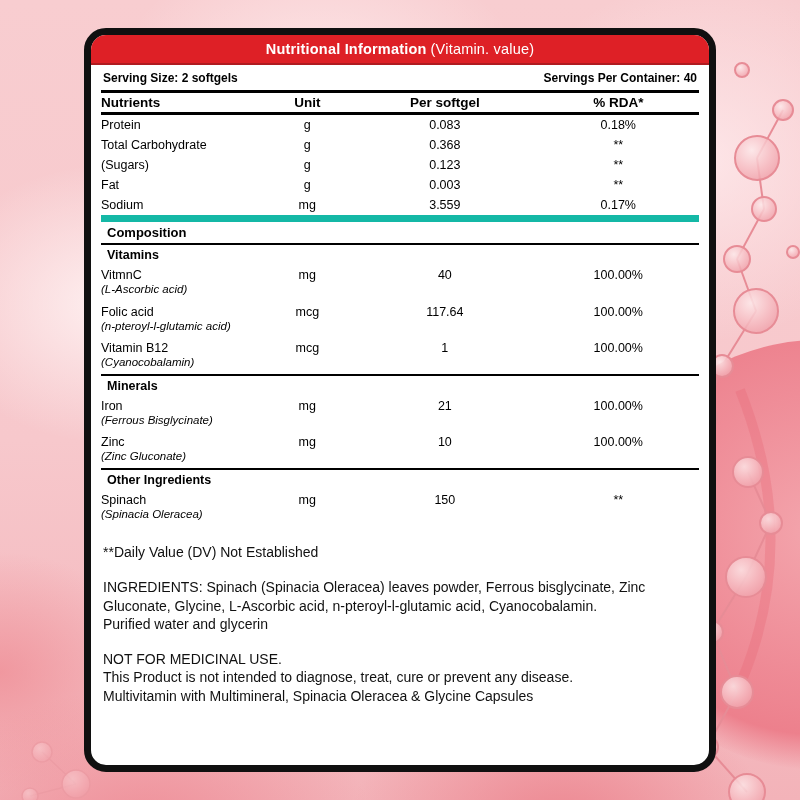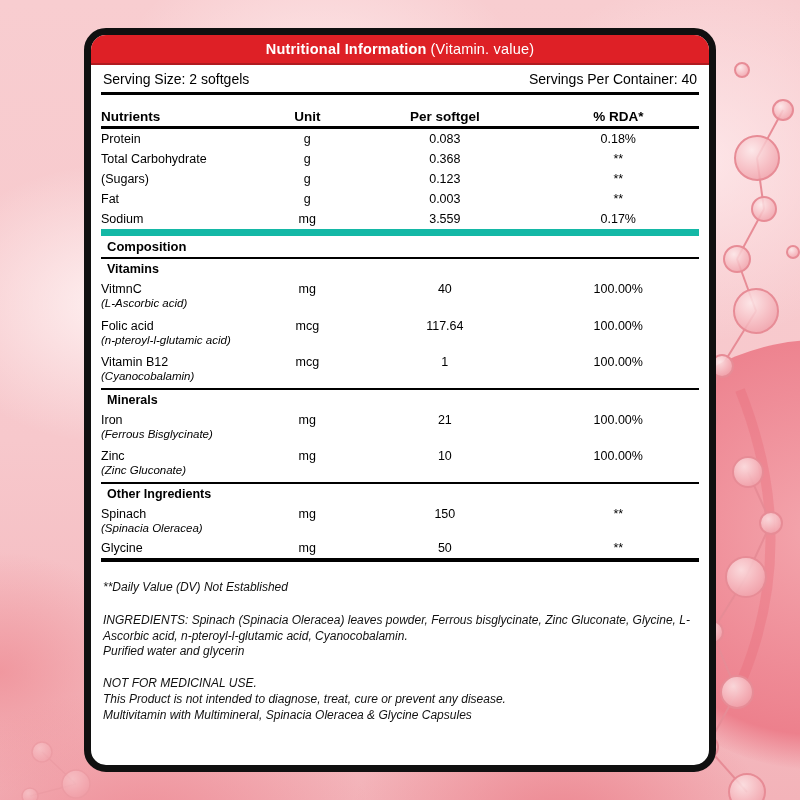--- a/index.html
+++ b/index.html
@@ -31,44 +31,44 @@
   .red-bar{
     height:28px;display:flex;align-items:center;justify-content:center;
     color:#ffffff;font-size:14.5px;letter-spacing:.2px;
     border-bottom:2px solid #b01b20;
   }
   .red-bar .t-bold{font-weight:bold;}
   .red-bar .t-reg{font-weight:normal;margin-left:4px;}
   .inner{padding:0 10px;}
   .serving-row{
     display:flex;justify-content:space-between;align-items:center;
-    font-weight:normal;font-size:14px;padding:6px 2px 5px 2px;
+    font-weight:bold;font-size:12px;padding:6px 2px 5px 2px;
     border-bottom:3px solid #000;
   }
-  table.facts{width:100%;border-collapse:collapse;table-layout:fixed;margin-top:12px;}
+  table.facts{width:100%;border-collapse:collapse;table-layout:fixed;}
   table.facts th, table.facts td{padding:2px 0;vertical-align:top;}
   th.c-name, td.c-name{text-align:left;padding-left:6px;}
   .c-unit,.c-per,.c-rda{text-align:center;}
   thead th{font-weight:bold;font-size:13.5px;padding:4px 0 4px 0;border-bottom:3px solid #000;}
   tbody td{font-size:12.5px;line-height:15px;}
   tr.nrow td{padding-top:2.5px;padding-bottom:2.5px;}
   td.indent{padding-left:30px;}
   tr.composition td{
     font-weight:bold;font-size:13px;border-top:7px solid #14b8a6;border-bottom:2px solid #000;
     padding:3px 0 3px 6px;
   }
   tr.sec-head td{font-weight:bold;font-size:12.5px;padding:3px 0 1px 6px;}
   tr.sec-line td{border-top:2.5px solid #000;}
   .nm{display:block;}
   .sub{display:block;font-style:italic;font-size:11.5px;line-height:12.5px;padding-bottom:3px;}
   tr.lastrow td{border-bottom:4px solid #000;}
   tr.tworow td{padding-top:4px;}
   
   .footnotes{padding:2px 2px 0 2px;}
-  .fn{font-size:12px;line-height:1.32;color:#111;white-space:pre-line;font-style:italic;}
+  .fn{font-size:14px;line-height:1.32;color:#111;white-space:pre-line;}
   .fn-1{margin-top:16px;}
   .fn-2{margin-top:15px;}
   .fn-3{margin-top:17px;}
   .fn-4{margin-top:16px;}
 </style>
 </head>
 <body>
 
 <div class="bg"></div>
 
@@ -257,28 +257,20 @@
         </tr>
         <tr class="tworow">
           <td class="c-name">
             <span class="nm">Spinach</span>
             <span class="sub">(Spinacia Oleracea)</span>
           </td>
           <td class="c-unit">mg</td>
           <td class="c-per">150</td>
           <td class="c-rda">**</td>
         </tr>
-        <tr class="lastrow">
-          <td class="c-name">
-            <span class="nm">Glycine</span>
-          </td>
-          <td class="c-unit">mg</td>
-          <td class="c-per">50</td>
-          <td class="c-rda">**</td>
-        </tr>
       </tbody>
     </table>
 
     <div class="footnotes">
       <div class="fn fn-1">**Daily Value (DV) Not Established</div>
       <div class="fn fn-3">INGREDIENTS: Spinach (Spinacia Oleracea) leaves powder, Ferrous bisglycinate, Zinc Gluconate, Glycine, L-Ascorbic acid, n-pteroyl-l-glutamic acid, Cyanocobalamin.
 Purified water and glycerin</div>
       <div class="fn fn-4">NOT FOR MEDICINAL USE.
 This Product is not intended to diagnose, treat, cure or prevent any disease.
 Multivitamin with Multimineral, Spinacia Oleracea &amp; Glycine Capsules</div>

